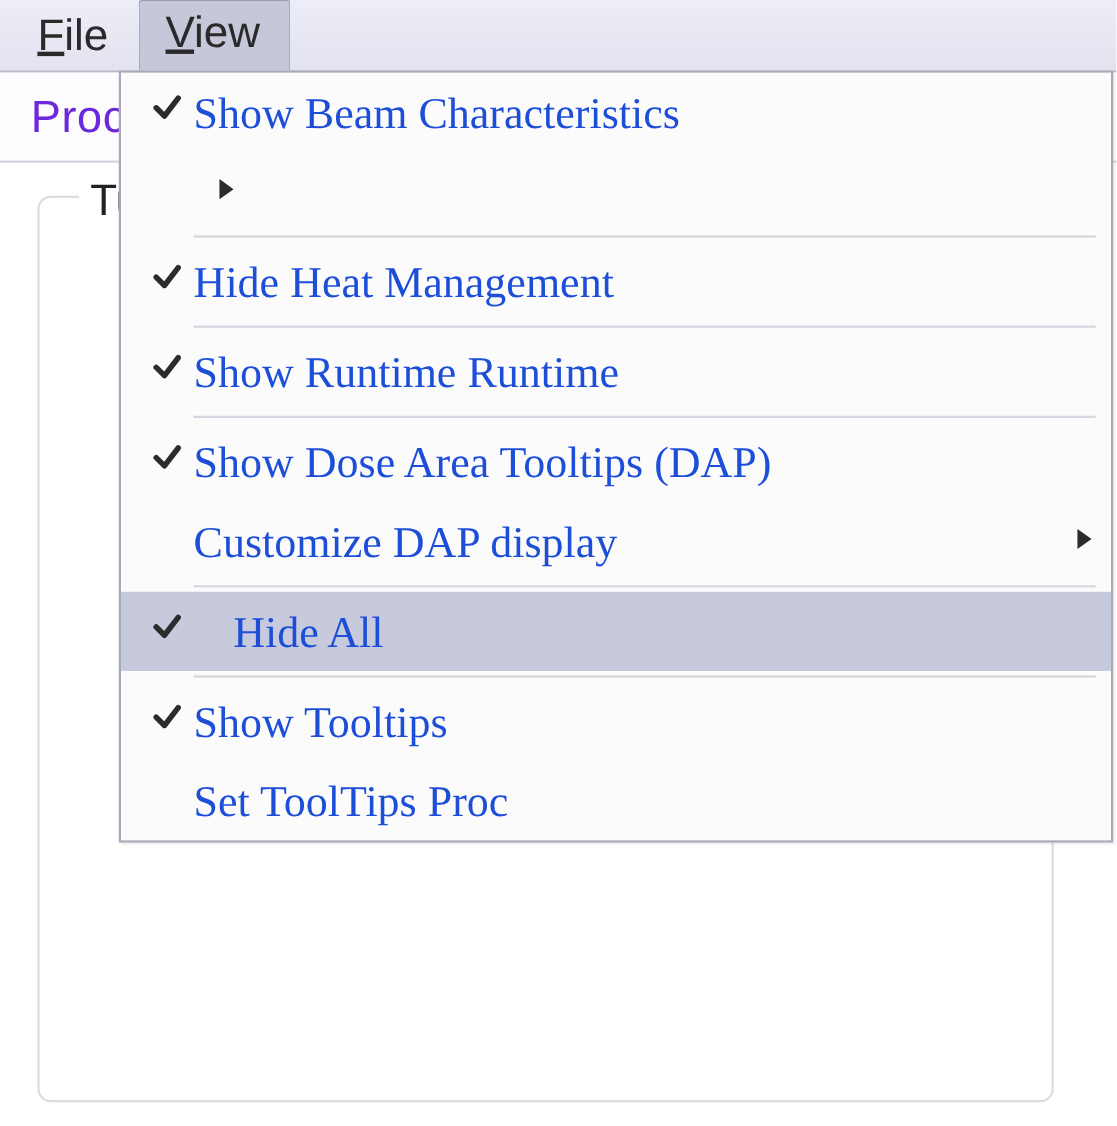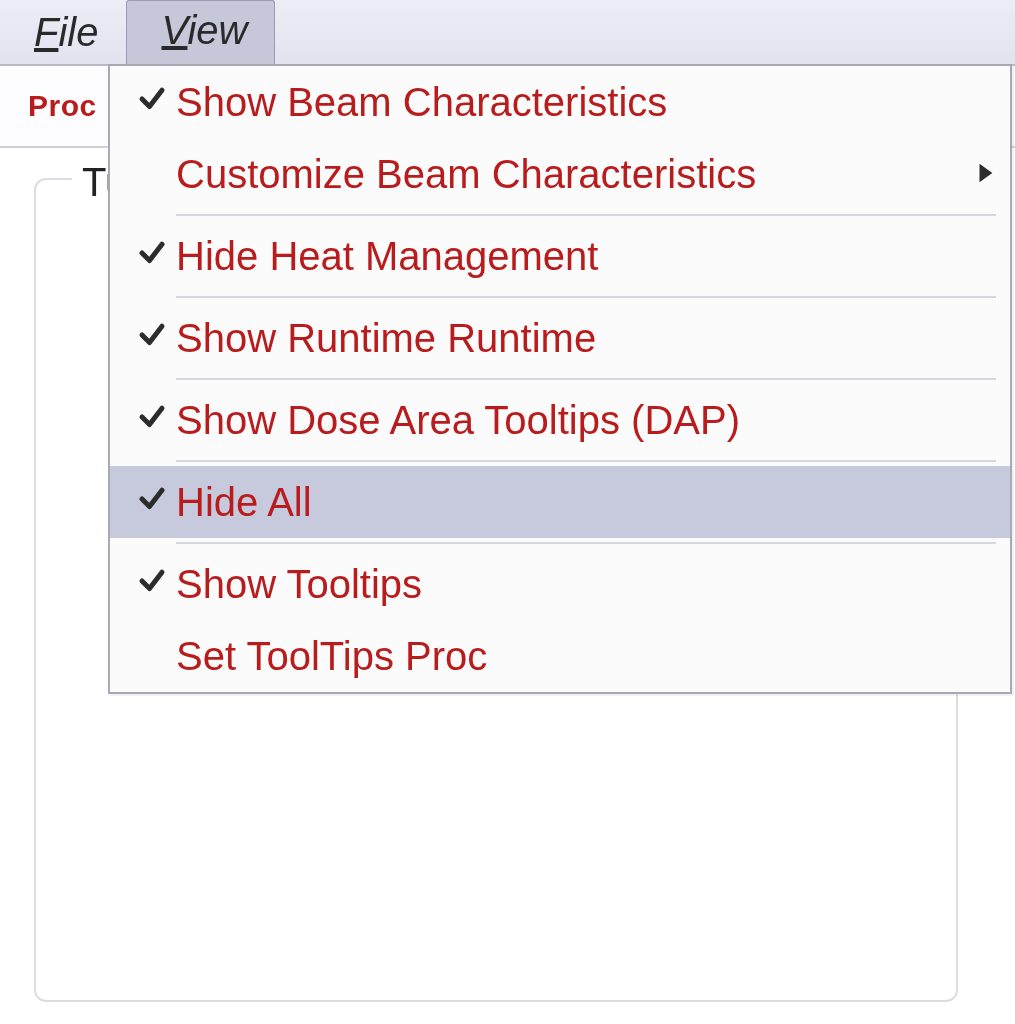--- a/index.html
+++ b/index.html
@@ -13,56 +13,54 @@
   }
 
   
   .menubar {
     background: linear-gradient(to bottom, #ecedf6 0%, #e2e3ef 100%);
     border-bottom: 2px solid #b8b8c6;
     height: 64px;
     display: flex;
     align-items: center;
     padding: 0 6px;
-    font-style: italic;
   }
   .menu-item {
     font-size: 40px;
     color: #2a2a2a;
     padding: 4px 28px;
     cursor: default;
     position: relative;
     line-height: 1.3;
   }
   .menu-item.active {
     background: #c6c7d9;
     border: 1px solid #9a9bb0;
     border-bottom: none;
     border-radius: 3px 3px 0 0;
-    padding: 3px 27px 8px 34px;
+    padding: 3px 27px 8px 23px;
   }
   
   .ul { text-decoration: underline; }
 
   
   .tabrow {
     position: relative;
     background: #fdfdff;
     border-bottom: 2px solid #cfcfd8;
     height: 80px;
     display: flex;
     align-items: center;
     padding-left: 8px;
   }
   .tab {
-    font-size: 30px;
-    color: #b91c1c;
+    font-size: 41px;
+    color: #6d28d9;
     padding: 6px 20px;
     letter-spacing: 0.5px;
-    font-weight: bold;
   }
   .tabrow .right-fragment {
     position: absolute;
     right: 2px;
     top: 18px;
     font-size: 40px;
     color: #222;
   }
 
   
@@ -100,28 +98,30 @@
     border: 2px solid #a8a8b6;
     border-top: 2px solid #a8a8b6;
     box-shadow: 2px 2px 0 rgba(0,0,0,0.05);
     z-index: 100;
   }
   .dd-item {
     display: flex;
     align-items: center;
     height: 72px;
     font-size: 40px;
-    color: #b91c1c;
+    color: #1d4ed8;
     padding-left: 18px;
     padding-right: 14px;
     cursor: default;
     position: relative;
+    font-family: Liberation Serif, serif;
   }
   .dd-item.highlight {
     background: #c7c9dc;
+    gap: 36px;
   }
   .dd-check {
     width: 48px;
     flex: 0 0 48px;
     text-align: center;
     font-size: 30px;
     color: #2c2c2c;
     font-weight: bold;
   }
   .dd-label {
@@ -178,21 +178,20 @@
 
 <div class="dd-item">
       <span class="dd-check"><svg class="checkmark-svg" viewBox="0 0 24 24">
           <path d="M4 12 L10 18 L20 5" fill="none" stroke="#2c2c2c" stroke-width="4" stroke-linecap="round" stroke-linejoin="round"></path>
         </svg></span>
       <span class="dd-label">Show Beam Characteristics</span>
       <span class="dd-arrow"></span>
     </div>
     <div class="dd-item">
       <span class="dd-check"></span>
-      <span class="dd-label">Customize Beam Characteristics</span>
       <span class="dd-arrow"><svg class="arrow-svg" viewBox="0 0 24 24">
           <path d="M6 2 L20 12 L6 22 Z" fill="#2c2c2c"></path>
         </svg></span>
     </div>
     <div class="dd-sep"></div>
     <div class="dd-item">
       <span class="dd-check"><svg class="checkmark-svg" viewBox="0 0 24 24">
           <path d="M4 12 L10 18 L20 5" fill="none" stroke="#2c2c2c" stroke-width="4" stroke-linecap="round" stroke-linejoin="round"></path>
         </svg></span>
       <span class="dd-label">Hide Heat Management</span>
@@ -207,20 +206,27 @@
       <span class="dd-arrow"></span>
     </div>
     <div class="dd-sep"></div>
     <div class="dd-item">
       <span class="dd-check"><svg class="checkmark-svg" viewBox="0 0 24 24">
           <path d="M4 12 L10 18 L20 5" fill="none" stroke="#2c2c2c" stroke-width="4" stroke-linecap="round" stroke-linejoin="round"></path>
         </svg></span>
       <span class="dd-label">Show Dose Area Tooltips (DAP)</span>
       <span class="dd-arrow"></span>
     </div>
+    <div class="dd-item">
+      <span class="dd-check"></span>
+      <span class="dd-label">Customize DAP display</span>
+      <span class="dd-arrow"><svg class="arrow-svg" viewBox="0 0 24 24">
+          <path d="M6 2 L20 12 L6 22 Z" fill="#2c2c2c"></path>
+        </svg></span>
+    </div>
     <div class="dd-sep"></div>
     <div class="dd-item highlight">
       <span class="dd-check"><svg class="checkmark-svg" viewBox="0 0 24 24">
           <path d="M4 12 L10 18 L20 5" fill="none" stroke="#2c2c2c" stroke-width="4" stroke-linecap="round" stroke-linejoin="round"></path>
         </svg></span>
       <span class="dd-label">Hide All</span>
       <span class="dd-arrow"></span>
     </div>
     <div class="dd-sep"></div>
     <div class="dd-item">

